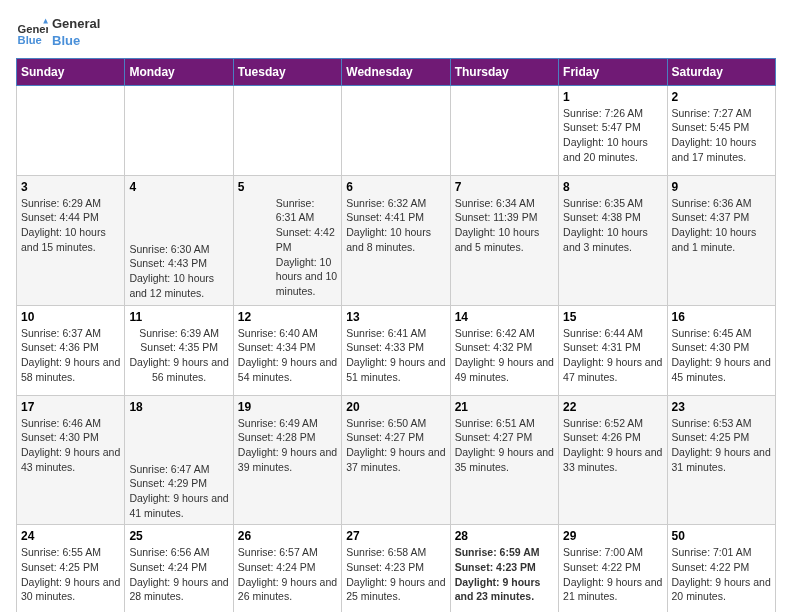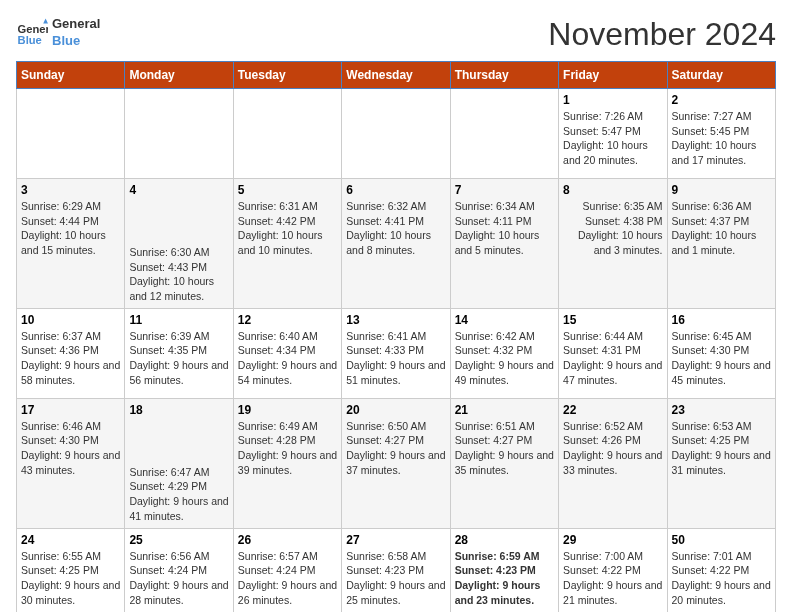--- a/index.html
+++ b/index.html
@@ -36,21 +36,21 @@
     .location-subtitle {
       font-size: 14px;
       color: #555;
     }
     .calendar-table {
       width: 100%;
       border-collapse: collapse;
       font-size: 11px;
     }
     .calendar-table th {
-      background-color: #c2410c;
+      background-color: #701a75;
       color: #fff;
       padding: 6px 4px;
       text-align: left;
       font-size: 12px;
       font-weight: bold;
       border: 1px solid #4a7fc1;
     }
     .calendar-table td {
       border: 1px solid #ccc;
       vertical-align: top;
@@ -86,21 +86,20 @@
       <text x="2" y="20" font-size="14" font-weight="bold" fill="#333">General</text>
       <text x="2" y="34" font-size="14" font-weight="bold" fill="#4a90d9">Blue</text>
       <polygon points="34,8 40,8 37,2" fill="#4a90d9"></polygon>
     </svg>
     <div style="font-size:13px; line-height:1.3;">
       <div style="font-weight:bold; color:#333;">General</div>
       <div style="font-weight:bold; color:#4a90d9;">Blue</div>
     </div>
   </div>
   <div class="title-area">
-    <div class="month-title">November 2024</div>
   </div>
 </div>
 
 <table class="calendar-table">
   <thead>
     <tr>
     <th>Sunday</th>
         <th>Monday</th>
         <th>Tuesday</th>
         <th>Wednesday</th>
@@ -137,59 +136,59 @@
 Daylight: 10 hours and 15 minutes.</div>
         </td>
         <td>
           <div class="day-number">4</div>
           <div class="day-info" style="white-space: pre-line; margin-top: 48px;">Sunrise: 6:30 AM
 Sunset: 4:43 PM
 Daylight: 10 hours and 12 minutes.</div>
         </td>
         <td>
           <div class="day-number">5</div>
-          <div class="day-info" style="white-space: pre-line;">Sunrise: 6:31 AM
+          <div class="day-info" style="white-space: pre-line; margin-left: 38px;">Sunrise: 6:31 AM
 Sunset: 4:42 PM
 Daylight: 10 hours and 10 minutes.</div>
         </td>
         <td>
           <div class="day-number">6</div>
           <div class="day-info" style="white-space: pre-line;">Sunrise: 6:32 AM
 Sunset: 4:41 PM
 Daylight: 10 hours and 8 minutes.</div>
         </td>
         <td>
           <div class="day-number">7</div>
           <div class="day-info" style="white-space: pre-line;">Sunrise: 6:34 AM
-Sunset: 4:11 PM
+Sunset: 11:39 PM
 Daylight: 10 hours and 5 minutes.</div>
         </td>
         <td>
           <div class="day-number">8</div>
-          <div class="day-info" style="white-space: pre-line; text-align: right;">Sunrise: 6:35 AM
+          <div class="day-info" style="white-space: pre-line;">Sunrise: 6:35 AM
 Sunset: 4:38 PM
 Daylight: 10 hours and 3 minutes.</div>
         </td>
         <td>
           <div class="day-number">9</div>
           <div class="day-info" style="white-space: pre-line;">Sunrise: 6:36 AM
 Sunset: 4:37 PM
 Daylight: 10 hours and 1 minute.</div>
         </td>
       </tr>
       <tr>
         <td>
           <div class="day-number">10</div>
           <div class="day-info" style="white-space: pre-line;">Sunrise: 6:37 AM
 Sunset: 4:36 PM
 Daylight: 9 hours and 58 minutes.</div>
         </td>
         <td>
           <div class="day-number">11</div>
-          <div class="day-info" style="white-space: pre-line;">Sunrise: 6:39 AM
+          <div class="day-info" style="white-space: pre-line; text-align: center;">Sunrise: 6:39 AM
 Sunset: 4:35 PM
 Daylight: 9 hours and 56 minutes.</div>
         </td>
         <td>
           <div class="day-number">12</div>
           <div class="day-info" style="white-space: pre-line;">Sunrise: 6:40 AM
 Sunset: 4:34 PM
 Daylight: 9 hours and 54 minutes.</div>
         </td>
         <td>

